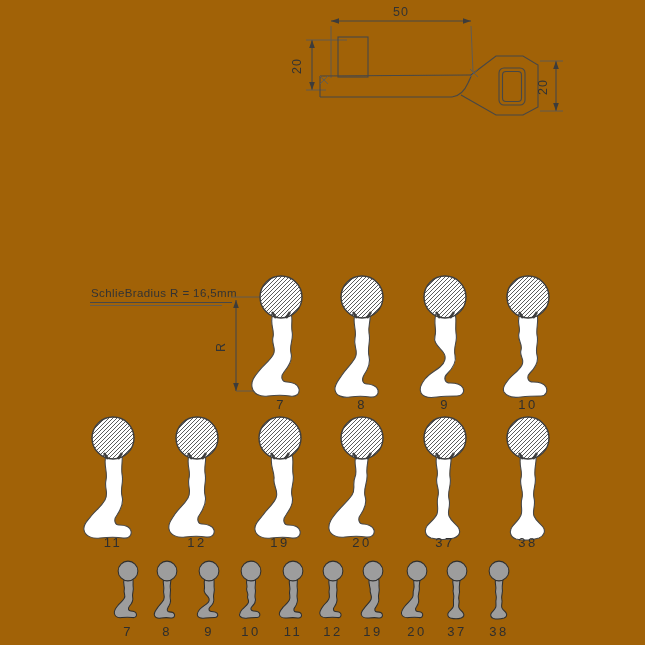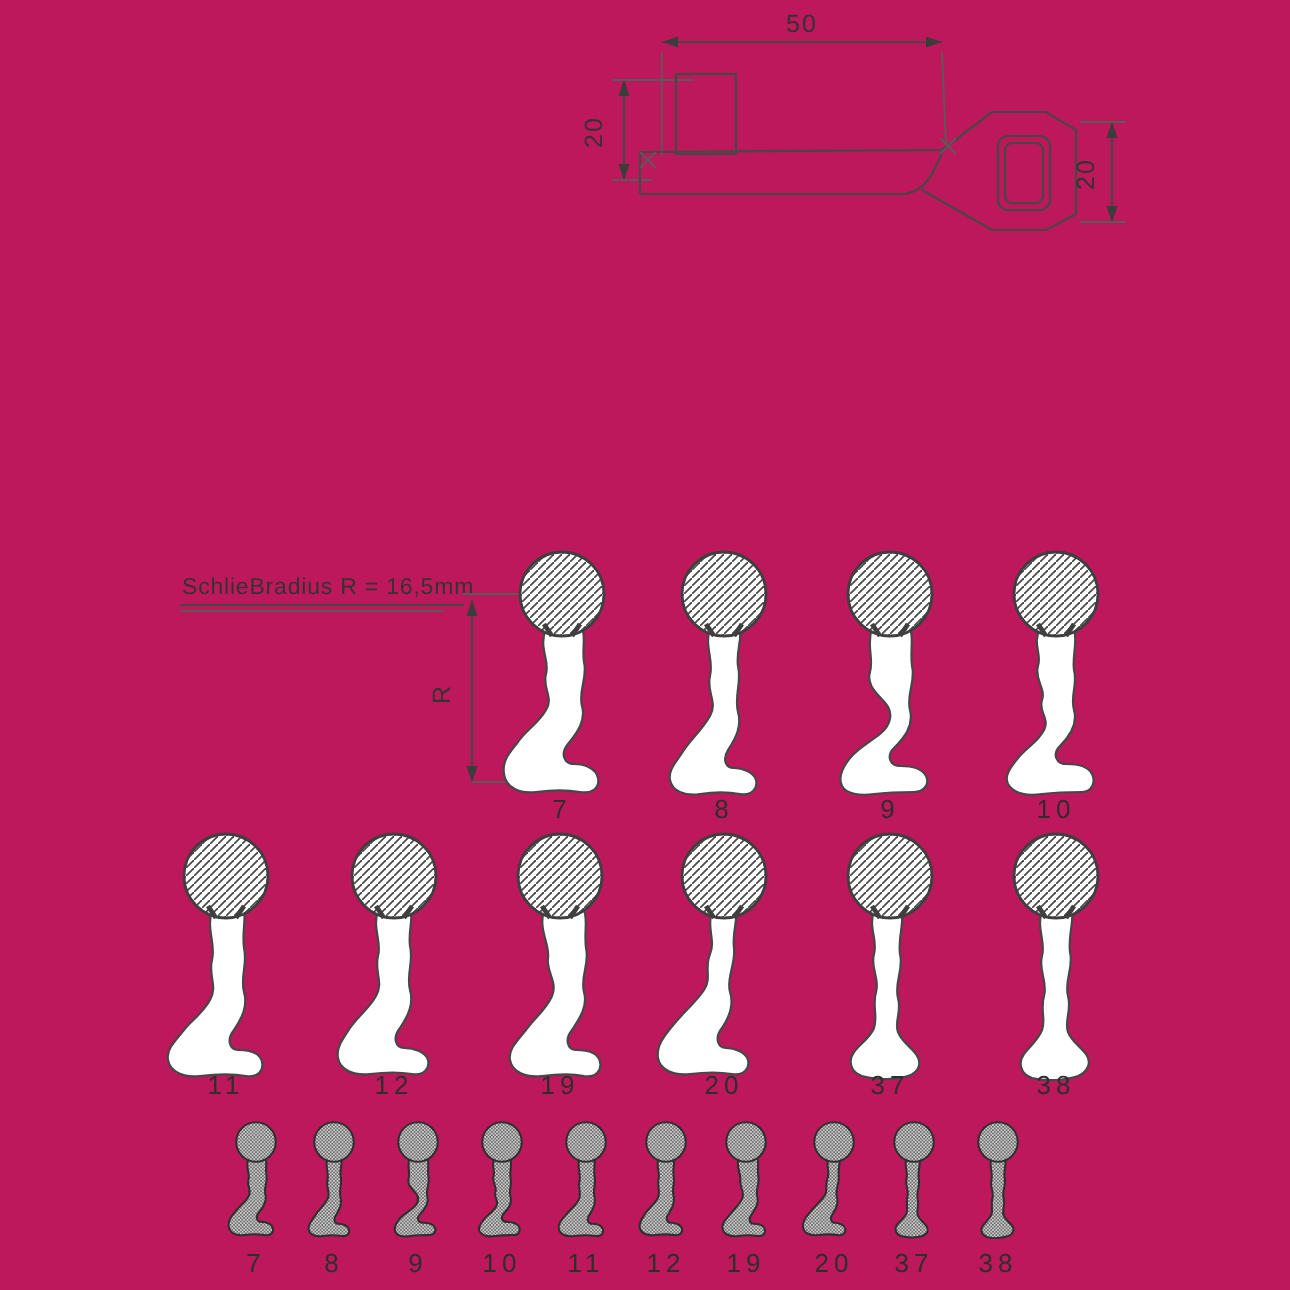--- a/index.html
+++ b/index.html
@@ -8,21 +8,21 @@
     background: #ffffff;
     width: 645px;
     height: 645px;
     overflow: hidden;
     font-family: "Liberation Sans", sans-serif;
   }
   .canvas {
     position: relative;
     width: 645px;
     height: 645px;
-    background: #be185d;
+    background: #a16207;
   }
   svg { display: block; }
   .ln   { stroke: #474747; stroke-width: 1.1; fill: none; }
   .thin { stroke: #5a5a5a; stroke-width: 0.9; fill: none; }
   .arr  { fill: #3c3c3c; stroke: none; }
   .dim  { font: 12.5px "Liberation Sans", sans-serif; fill: #333333; letter-spacing: 1px; }
   .note { font: 11.5px "Liberation Sans", sans-serif; fill: #333333; letter-spacing: 0.4px; }
   .num  { font: 13px "Liberation Sans", sans-serif; fill: #2e2e2e; letter-spacing: 2.5px; }
 </style>
 </head>

